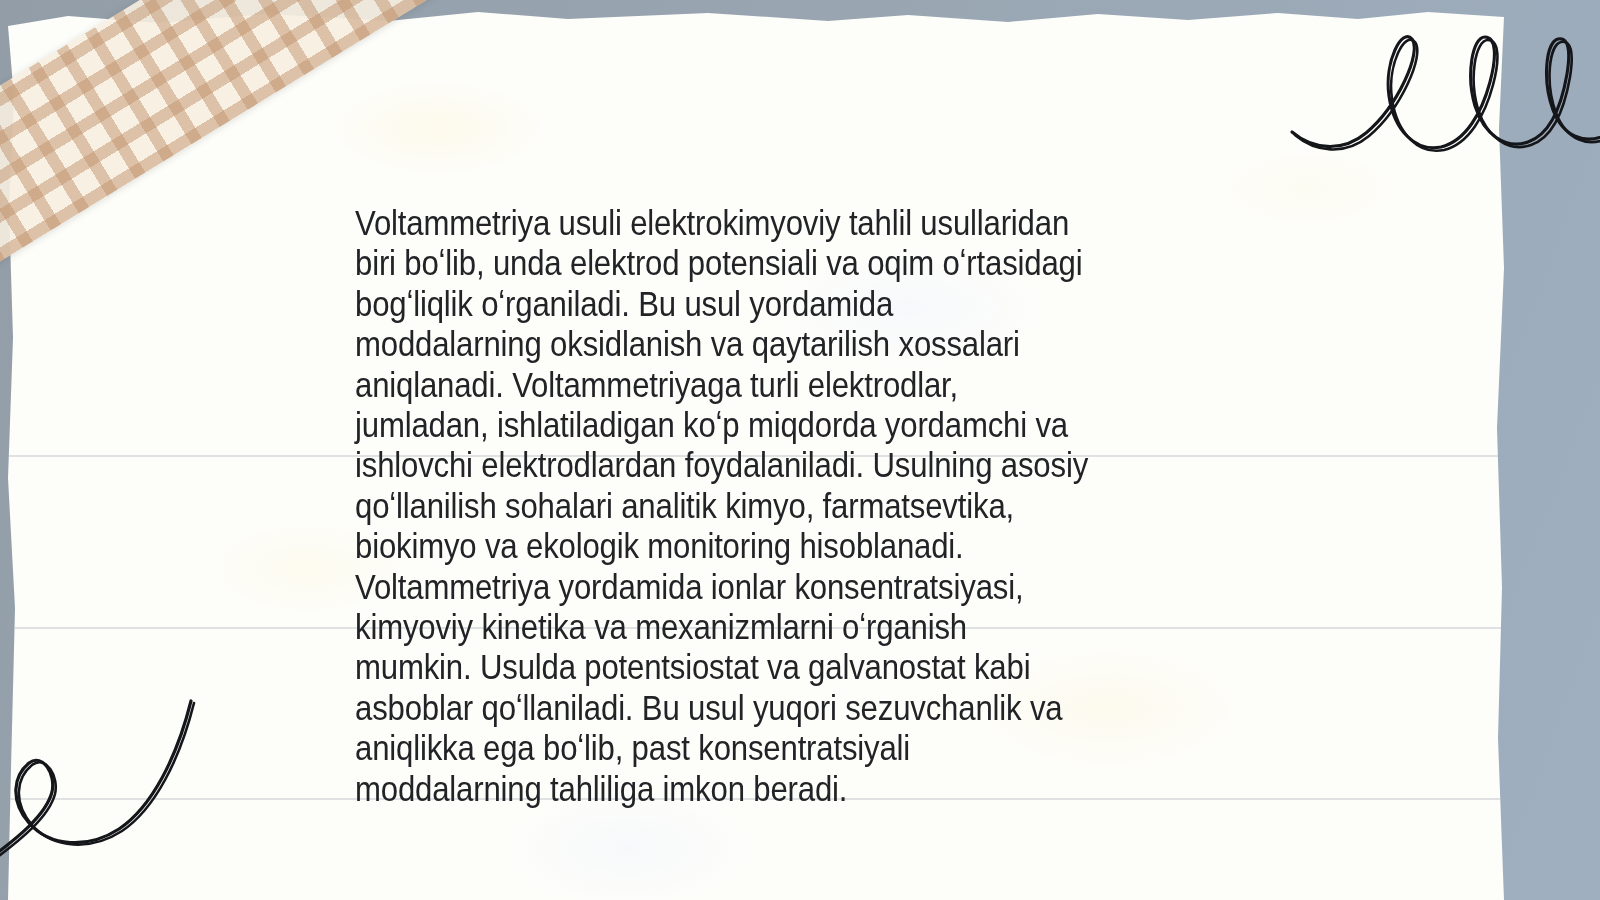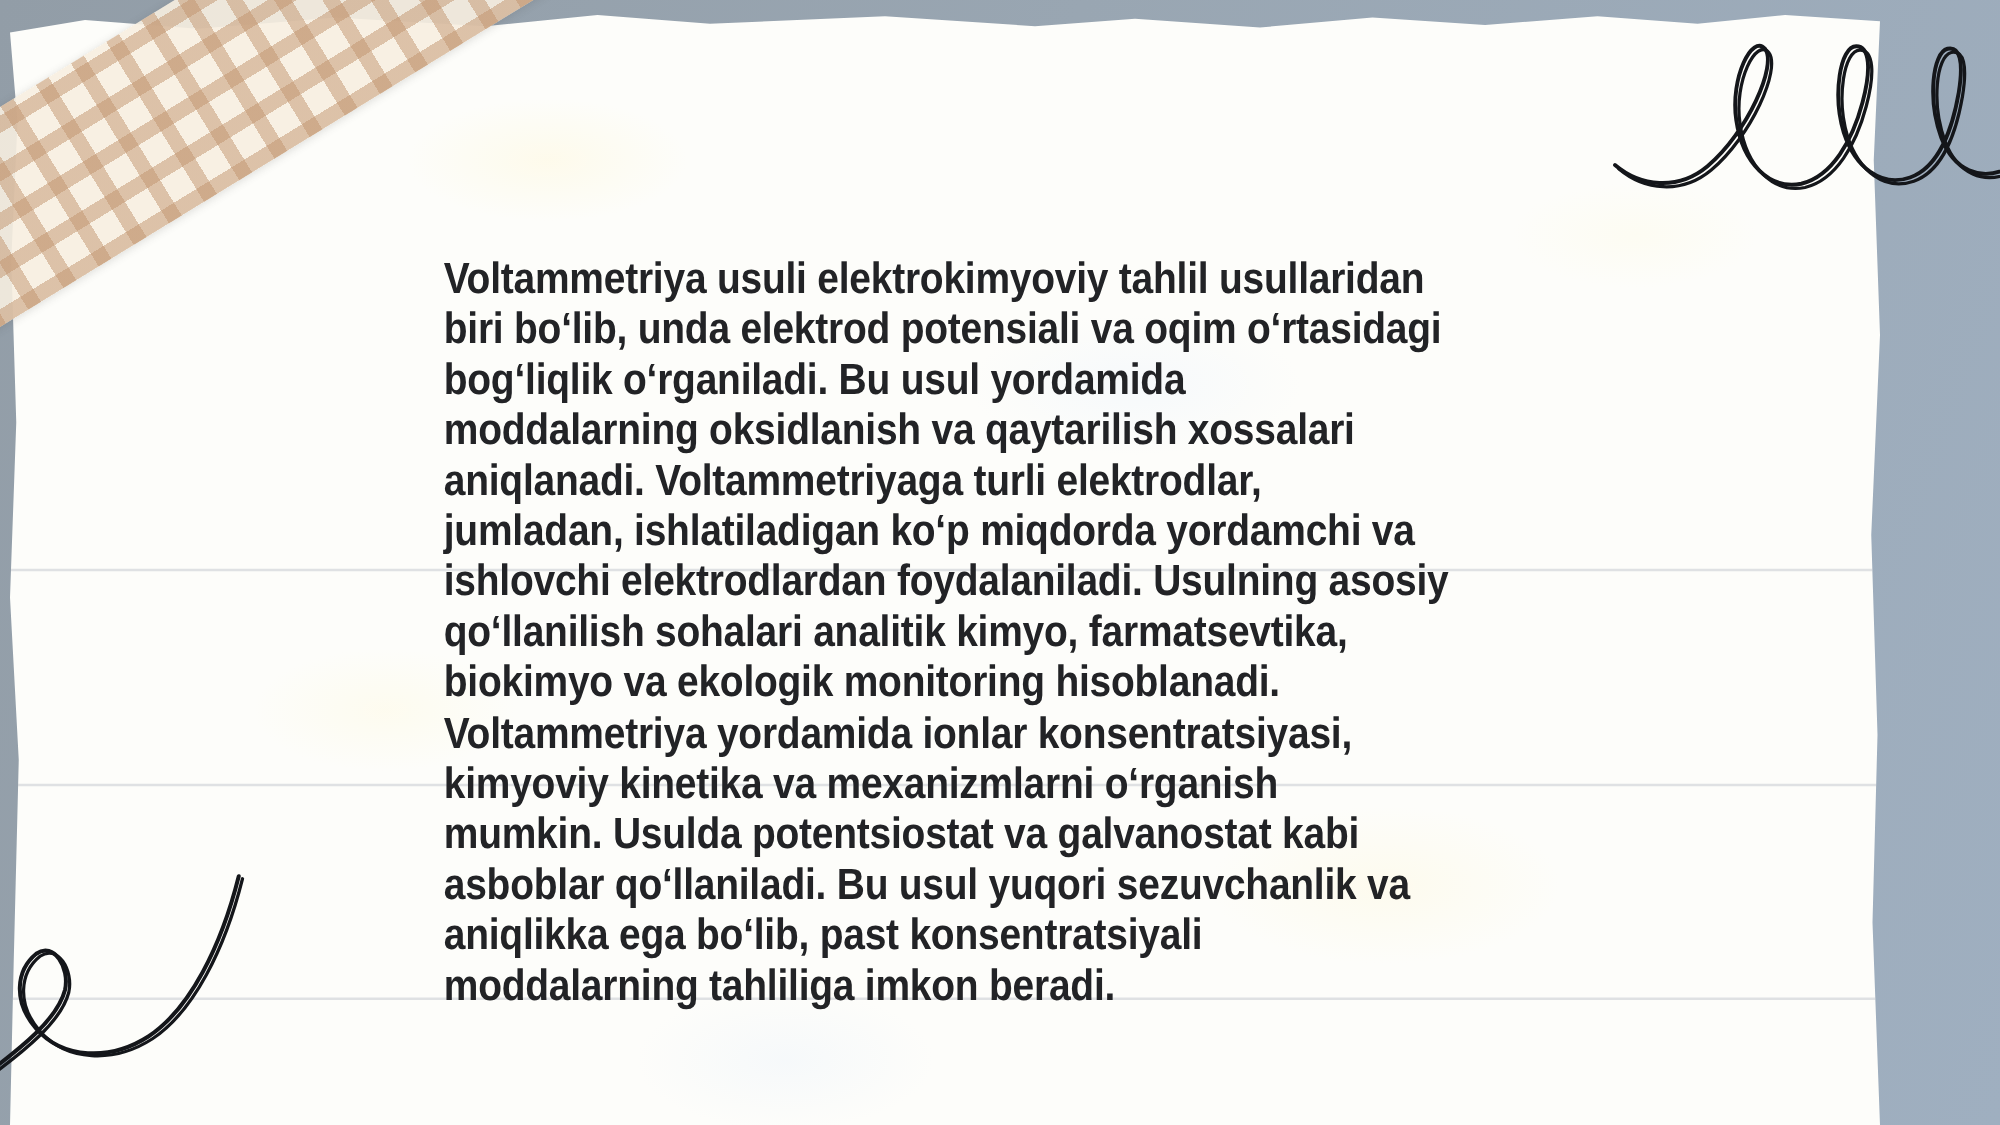--- a/index.html
+++ b/index.html
@@ -6,21 +6,20 @@
   body {
     width: 1600px; height: 900px;
     overflow: hidden;
     font-family: "Liberation Sans", sans-serif;
   }
   .stage {
     position: relative;
     width: 1600px; height: 900px;
     background: linear-gradient(110deg, #929da7 0%, #99a6b2 45%, #9fafc0 100%);
     overflow: hidden;
-    font-weight: bold;
   }
 
   
   .paper {
     position: absolute;
     left: 8px; top: 8px;
     width: 1496px; height: 892px;
     background: #fdfdfa;
     clip-path: polygon(
       0px 18px, 60px 8px, 150px 15px, 260px 6px, 380px 13px, 470px 4px,

